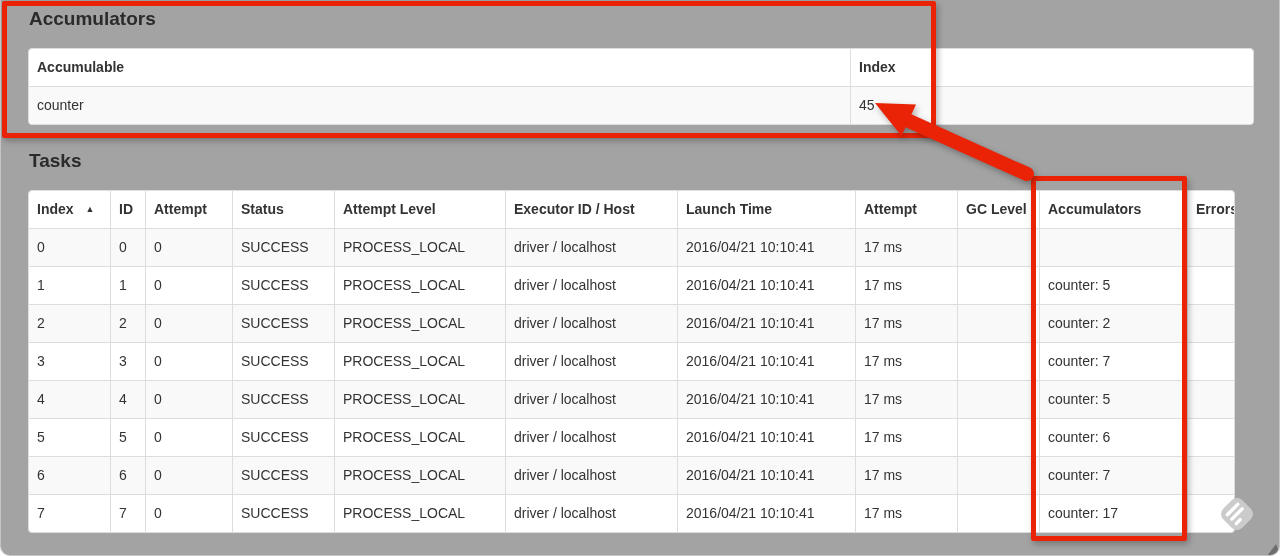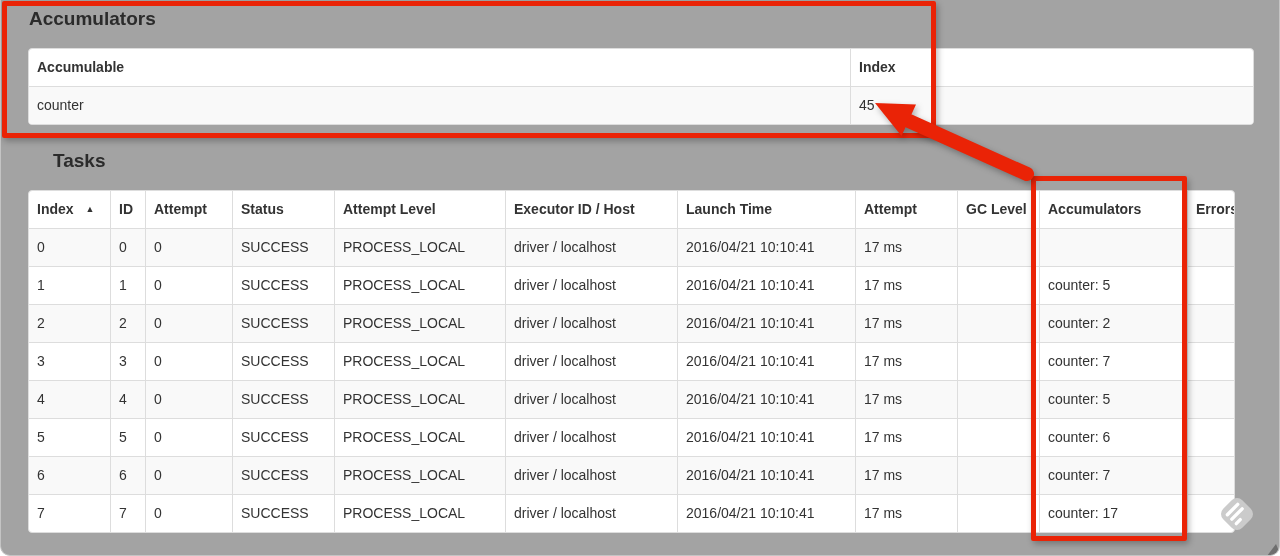--- a/index.html
+++ b/index.html
@@ -5,21 +5,21 @@
   html,body{margin:0;padding:0;background:#fff;}
   body{font-family:"Liberation Sans","DejaVu Sans",sans-serif;color:#333;}
   .viewport{
     position:relative;width:1280px;height:556px;background:#a3a3a3;overflow:hidden;
     border:1px solid #c4c4c4;border-top:none;border-radius:0 0 10px 10px;box-sizing:border-box;
   }
   .section-title{
     position:absolute;left:28px;margin:0;font-size:19px;font-weight:700;color:#2b2b2b;line-height:24px;
   }
   #acc-title{top:7px;}
-  #tasks-title{top:149px;margin-left:24px;}
+  #tasks-title{top:149px;}
   .tbl-wrap{
     position:absolute;left:27px;border:1px solid #ddd;border-radius:4px;overflow:hidden;
     box-sizing:border-box;background:#fff;
   }
   #acc-wrap{top:48px;width:1226px;}
   #tasks-wrap{top:190px;width:1207px;}
   table{border-collapse:separate;border-spacing:0;table-layout:fixed;width:100%;font-size:14px;color:#333;}
   th,td{
     padding:8px 8px;line-height:21px;text-align:left;vertical-align:middle;
     border-left:1px solid #ddd;border-top:1px solid #ddd;

